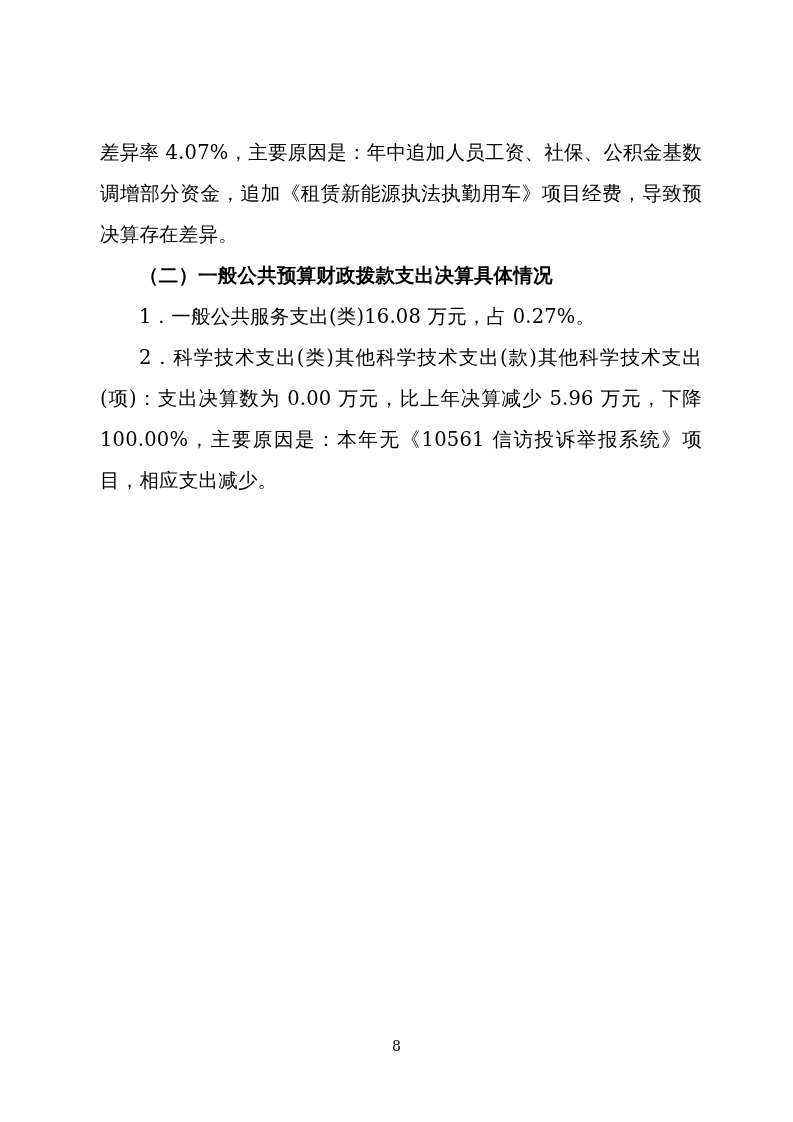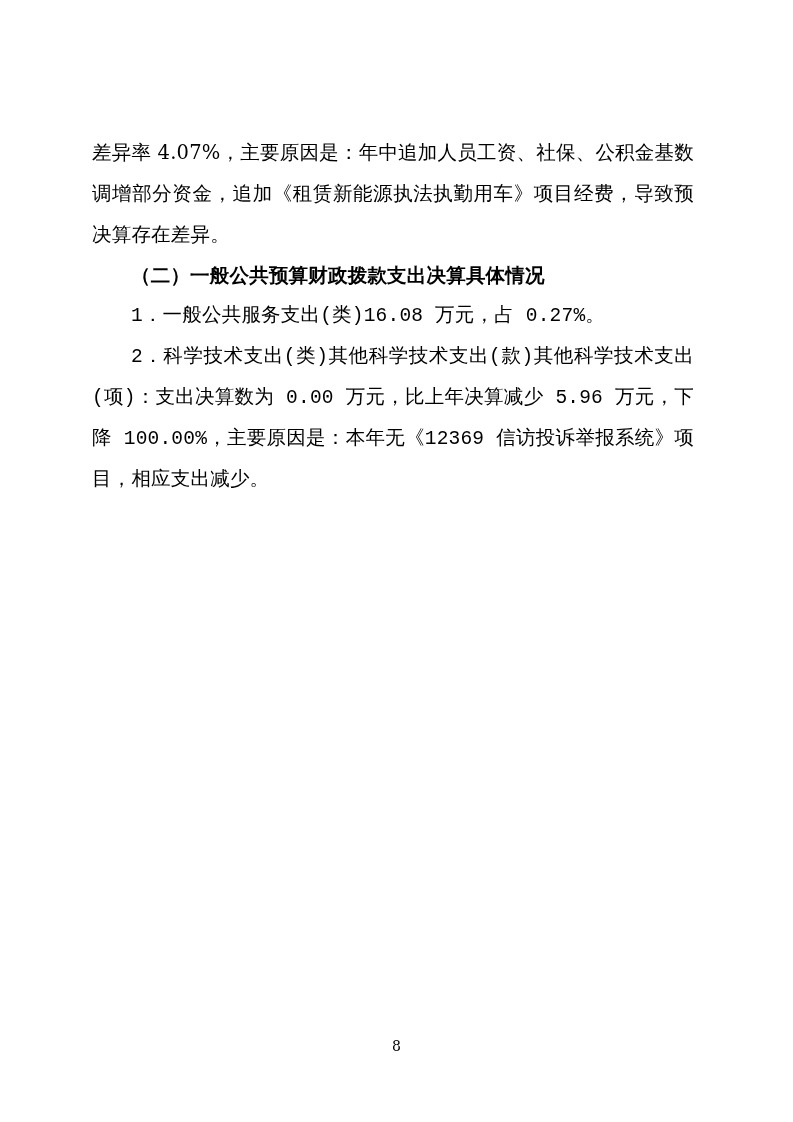--- a/index.html
+++ b/index.html
@@ -12,35 +12,34 @@
     height: 1122px;
     position: relative;
     background: #ffffff;
     box-sizing: border-box;
     font-family: "DejaVu Serif", "Liberation Serif", serif;
     color: #000000;
     overflow: hidden;
   }
   .content {
     position: absolute;
-    left: 92px;
+    left: 100px;
     top: 132px;
     width: 602px;
   }
   p {
     margin: 0;
     font-size: 19.5px;
     line-height: 41px;
     letter-spacing: 0.2px;
     text-align: justify;
     text-justify: inter-ideograph;
   }
   p.indent {
     text-indent: 2em;
-    font-family: Liberation Mono, monospace;
   }
   p.heading {
     text-indent: 2em;
     font-weight: bold;
   }
   .page-number {
     position: absolute;
     left: 0;
     right: 0;
     top: 1038px;
@@ -51,16 +50,16 @@
   }
 </style>
 </head>
 <body>
 
 <div class="page">
   <div class="content">
     <p class="body">差异率 4.07%，主要原因是：年中追加人员工资、社保、公积金基数调增部分资金，追加《租赁新能源执法执勤用车》项目经费，导致预决算存在差异。</p>
     <p class="heading">（二）一般公共预算财政拨款支出决算具体情况</p>
     <p class="indent">1．一般公共服务支出(类)16.08 万元，占 0.27%。</p>
-    <p class="indent">2．科学技术支出(类)其他科学技术支出(款)其他科学技术支出(项)：支出决算数为 0.00 万元，比上年决算减少 5.96 万元，下降 100.00%，主要原因是：本年无《12369 信访投诉举报系统》项目，相应支出减少。</p>
+    <p class="indent">2．科学技术支出(类)其他科学技术支出(款)其他科学技术支出(项)：支出决算数为 0.00 万元，比上年决算减少 5.96 万元，下降 100.00%，主要原因是：本年无《10561 信访投诉举报系统》项目，相应支出减少。</p>
   </div>
   <div class="page-number">8</div>
 </div>
 
 </body></html>

